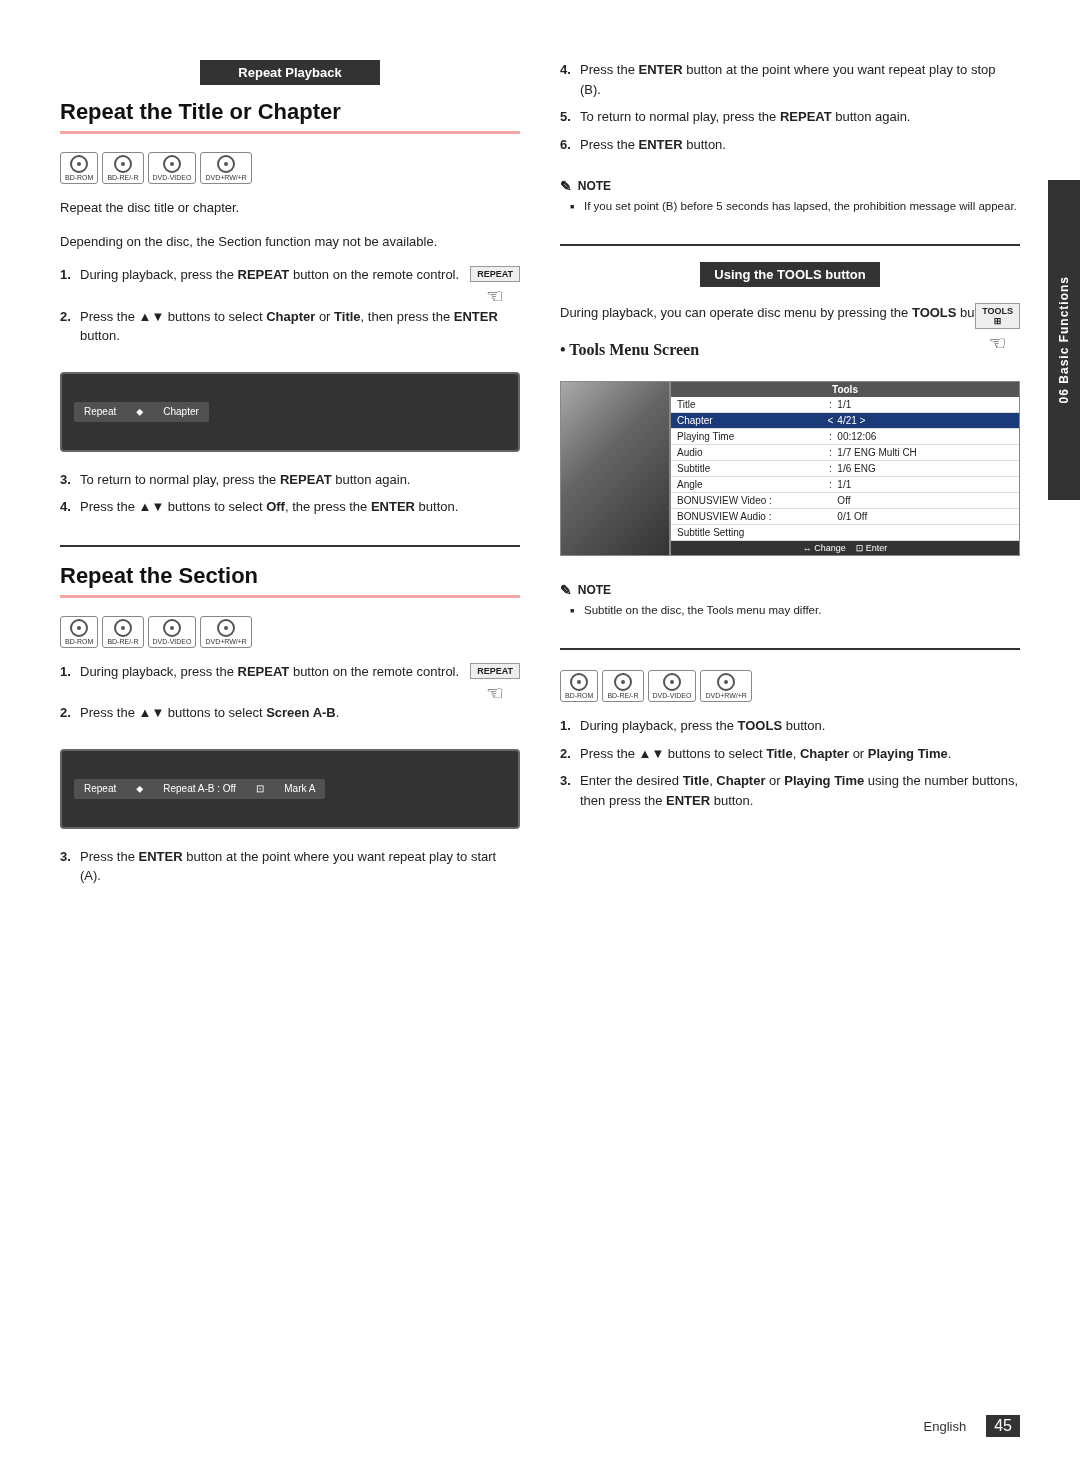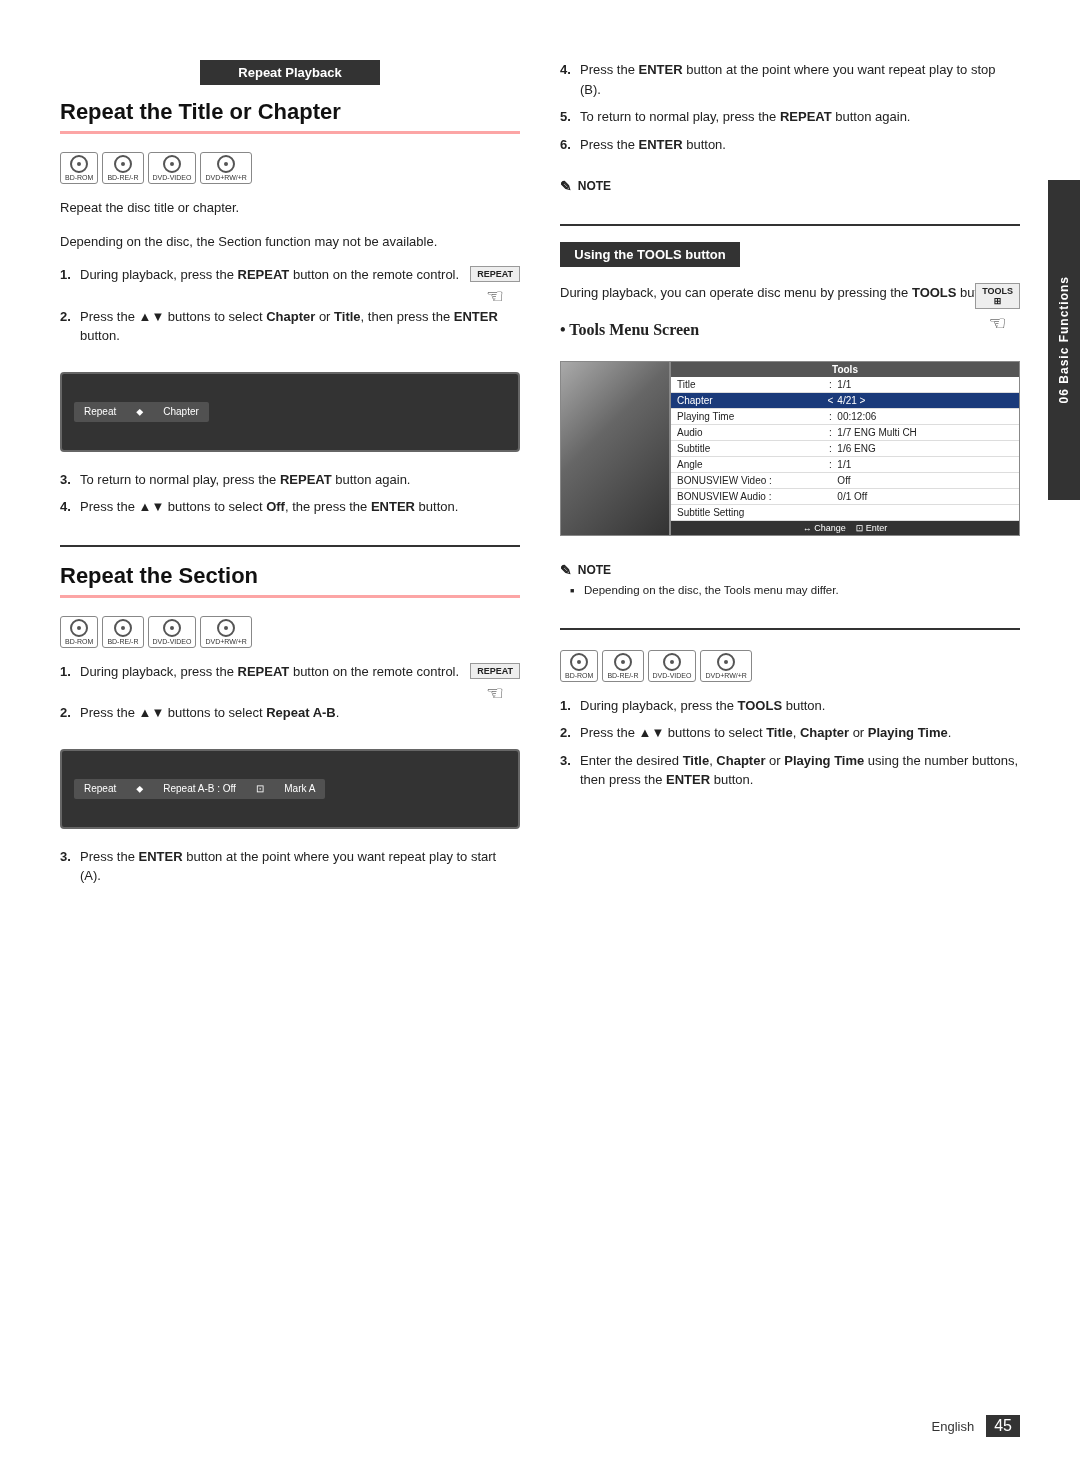--- a/index.html
+++ b/index.html
@@ -47,21 +47,21 @@
     .page-footer {
       position: absolute;
       bottom: 40px;
       right: 60px;
       font-size: 13px;
       color: #333;
     }
     .page-number-box {
       display: inline-flex;
       align-items: center;
-      gap: 12px;
+      gap: 20px;
     }
     .page-num-bg {
       background: #333;
       color: #fff;
       padding: 2px 8px;
       font-size: 16px;
       font-weight: normal;
     }
 
     
@@ -426,21 +426,21 @@
         <div style="position:absolute; right:0; top:0; text-align:center;">
           <div class="repeat-btn-box">REPEAT</div>
           <div class="hand-icon">☜</div>
         </div>
       </div>
 
       <ul class="steps-list">
         <li>
           <span class="step-num">2.</span>
           <span class="step-content">
-            Press the ▲▼ buttons to select <b>Repeat A-B</b>.
+            Press the ▲▼ buttons to select <b>Screen A-B</b>.
           </span>
         </li>
       </ul>
 
       <div class="screen-image">
         <div class="screen-image-content">
           <span class="screen-label">Repeat</span>
           <span class="screen-label">⬥</span>
           <span class="screen-label">Repeat A-B : Off</span>
           <span class="screen-label">⊡</span>
@@ -480,25 +480,28 @@
             Press the <b>ENTER</b> button.
           </span>
         </li>
       </ul>
 
       <div class="note-section">
         <div class="note-title">
           <span class="note-icon">✎</span>
           <span>NOTE</span>
         </div>
+        <ul class="note-items">
+          <li>If you set point (B) before 5 seconds has lapsed, the prohibition message will appear.</li>
+        </ul>
       </div>
 
       <div class="section-divider"></div>
 
-      <div style="display:flex; margin-bottom:6px;">
+      <div style="display:flex; justify-content:center; margin-bottom:6px;">
         <div class="section-header">Using the TOOLS button</div>
       </div>
 
       <div style="position:relative;">
         <p class="sub-text">
           During playback, you can operate disc menu by pressing the <b>TOOLS</b> button.
         </p>
         <div style="position:absolute; right:0; top:0; text-align:center;">
           <div class="repeat-btn-box">TOOLS<br>⊞</div>
           <div class="hand-icon">☜</div>
@@ -563,21 +566,21 @@
           </div>
         </div>
       </div>
 
       <div class="note-section">
         <div class="note-title">
           <span class="note-icon">✎</span>
           <span>NOTE</span>
         </div>
         <ul class="note-items">
-          <li>Depending on the disc, the Tools menu may differ.</li>
+          <li>Subtitle on the disc, the Tools menu may differ.</li>
         </ul>
       </div>
 
       <div class="section-divider"></div>
 
 
       <div class="disc-icons">
         <div class="disc-icon">
           <div class="disc-icon-circle"></div>
           <div class="disc-icon-label">BD-ROM</div>

